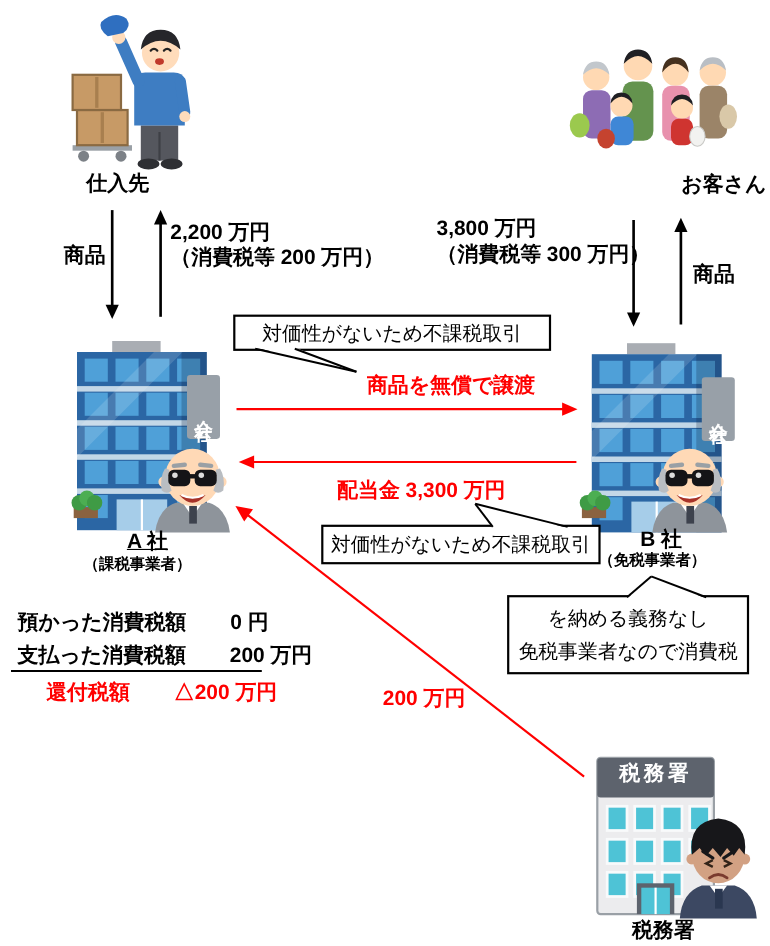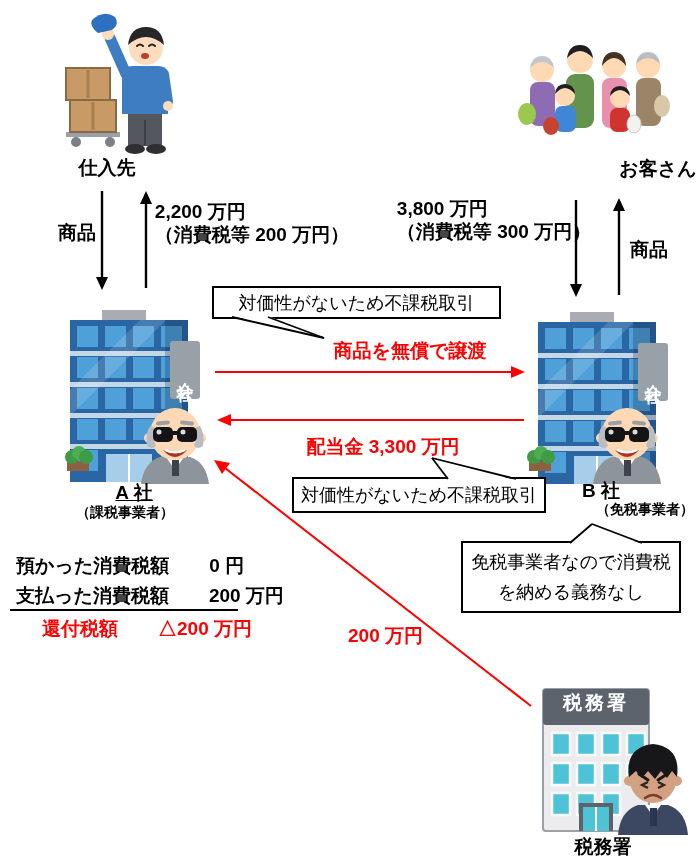--- a/index.html
+++ b/index.html
@@ -246,25 +246,25 @@
 <div class="lbl red ctr" style="left:377px;top:340px;margin-left:33px;">商品を無償で譲渡</div>
 <div class="lbl red ctr" style="left:383px;top:436px;">配当金 3,300 万円</div>
 <div class="bubtxt" style="left:293px;top:478px;width:252px;height:34px;">対価性がないため不課税取引</div>
 
 <div class="vsign" style="left:170px;top:344px;width:30px;height:54px;">会社</div>
 <div class="vsign" style="left:638px;top:346px;width:30px;height:54px;">会社</div>
 
 <div class="lbl ctr" style="left:134px;top:482px;text-decoration:underline;">A 社</div>
 <div class="lbl ctr sm" style="left:125px;top:502px;">（課税事業者）</div>
 <div class="lbl ctr" style="left:601px;top:480px;">B 社</div>
-<div class="lbl ctr sm" style="left:645px;top:499px;">（免税事業者）</div>
+<div class="lbl ctr sm" style="left:593px;top:499px;">（免税事業者）</div>
 
 <div class="bubtxt bub3" style="left:462px;top:544px;width:218px;height:66px;">
+  <div>を納める義務なし</div>
   <div>免税事業者なので消費税</div>
-  <div>を納める義務なし</div>
 </div>
 
 <div class="trow" style="left:16px;top:553px;width:212px;">
   <span>預かった消費税額</span>
   <span>0 円</span>
 </div>
 <div class="trow" style="left:16px;top:583px;width:214px;">
   <span>支払った消費税額</span>
   <span>200 万円</span>
 </div>

